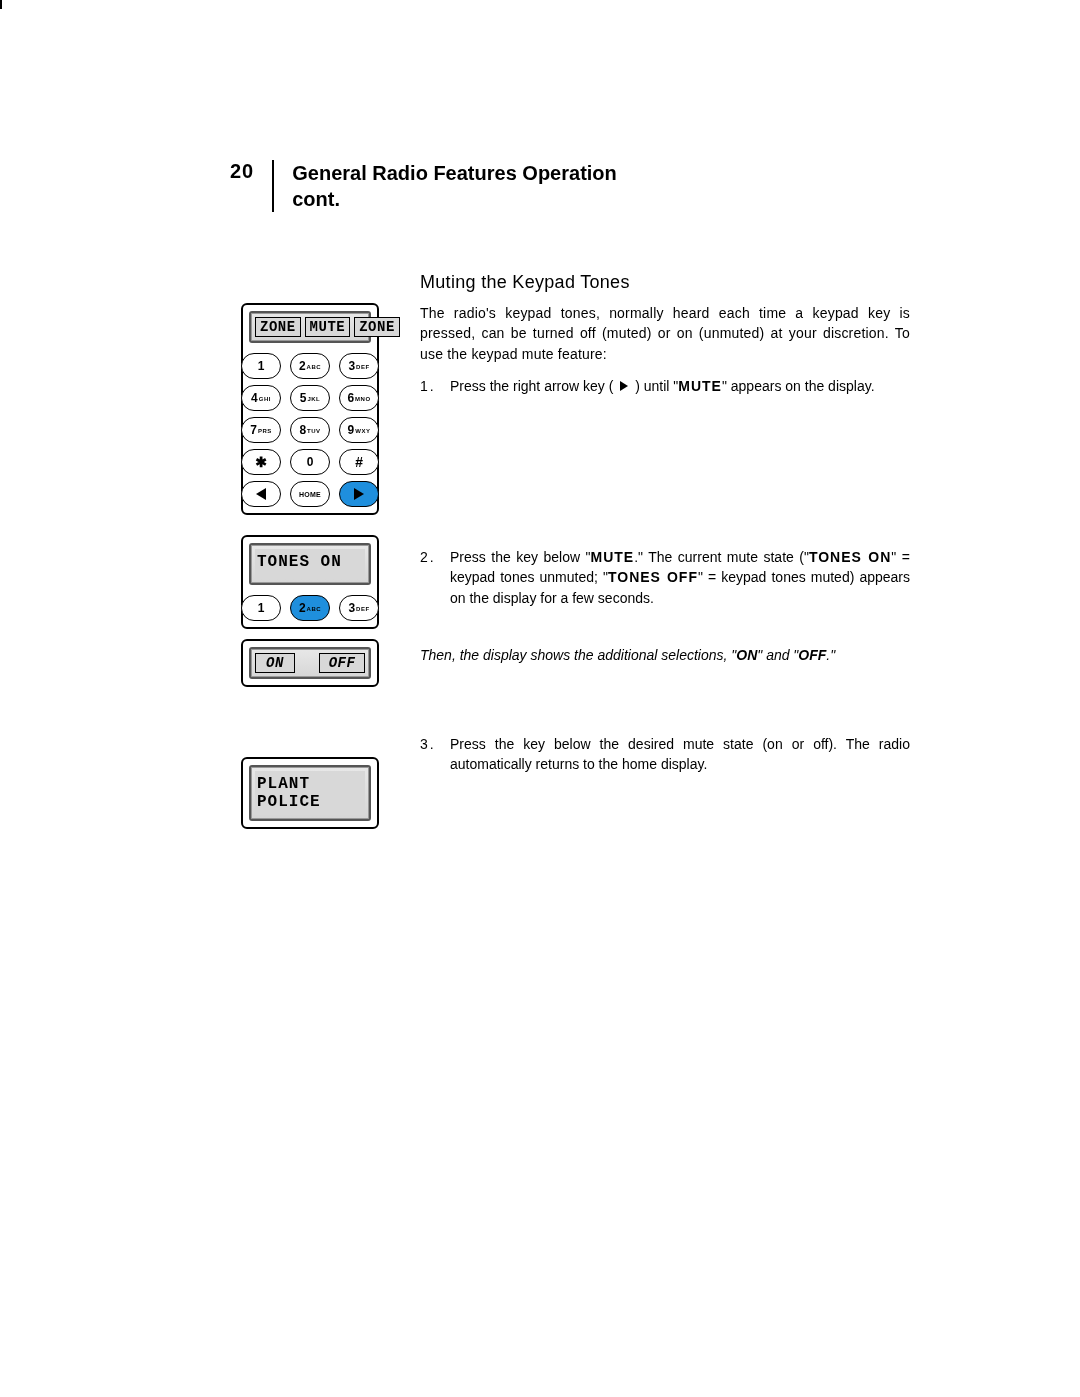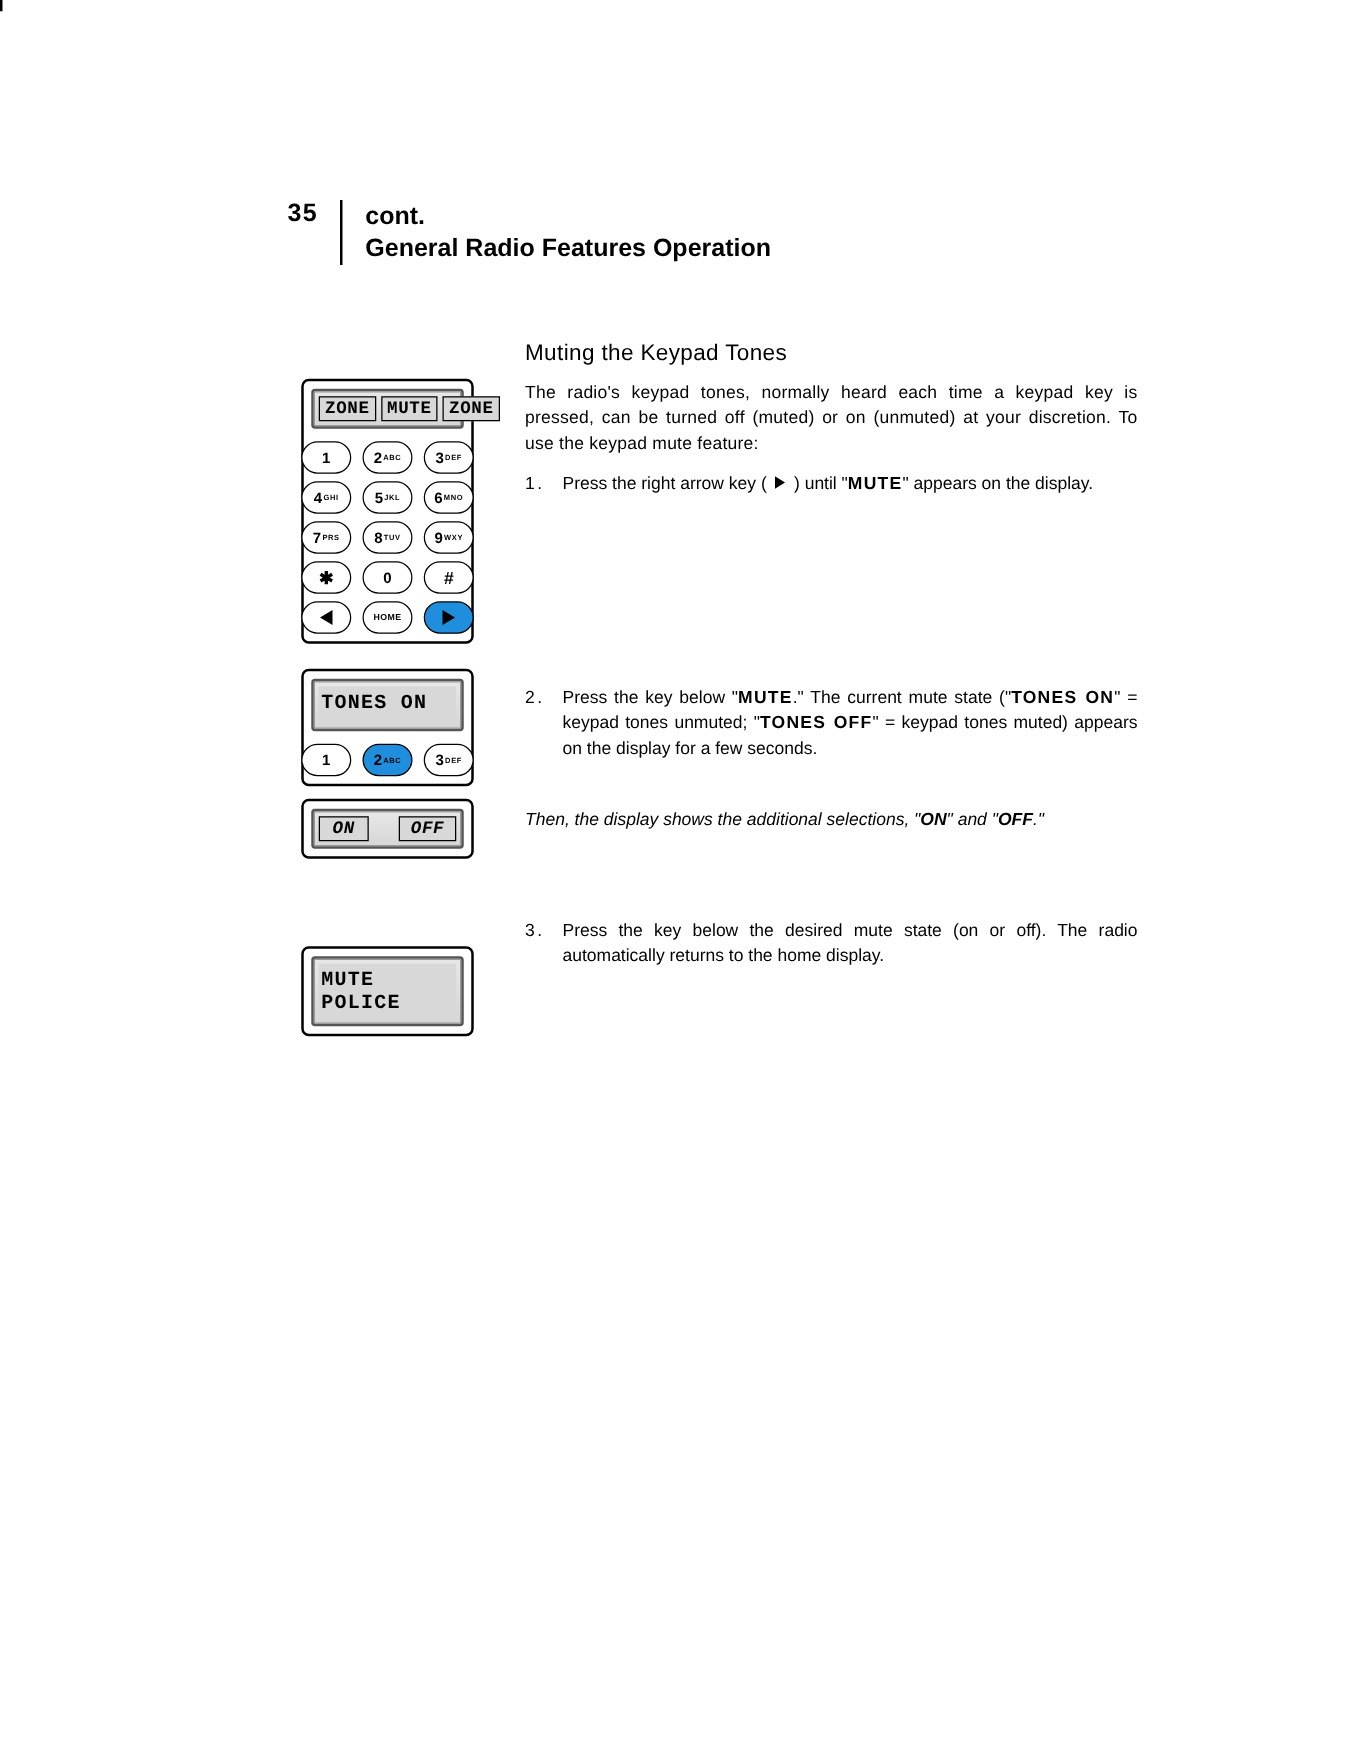--- a/index.html
+++ b/index.html
@@ -202,25 +202,25 @@
     background: #000;
   }
 </style>
 </head>
 <body>
 
 <div class="page">
   <div class="crop-mark" style="top:-13px; left:0;"></div>
 
   <div class="header">
-    <div class="page-number">35</div>
+    <div class="page-number">20</div>
     <div class="vline-header"></div>
     <div class="header-title">
+      <div>General Radio Features Operation</div>
       <div>cont.</div>
-      <div>General Radio Features Operation</div>
     </div>
   </div>
 
   <div class="section-subtitle">Muting the Keypad Tones</div>
 
   <div class="content-row">
     <div class="left-col">
       <div class="device-frame device-wide">
         <div class="lcd-outer">
           <div class="lcd-row">
@@ -352,21 +352,21 @@
       <div>
         <span>Then, the display shows the additional selections, "</span><span class="bold2">ON</span><span>" and "</span><span class="bold2">OFF</span><span>."</span>
       </div>
     </div>
   </div>
 
   <div class="content-row" style="margin-top:35px;">
     <div class="left-col" style="padding-top:35px;">
       <div class="device-frame device-wide">
         <div class="lcd-outer">
-          <div class="lcd-text-only">MUTE POLICE</div>
+          <div class="lcd-text-only">PLANT POLICE</div>
         </div>
       </div>
     </div>
     <div class="right-col">
       <div class="step">
         <div class="num">3.</div>
         <div class="txt">Press the key below the desired mute state (on or off). The radio automatically returns to the home display.</div>
       </div>
     </div>
   </div>

